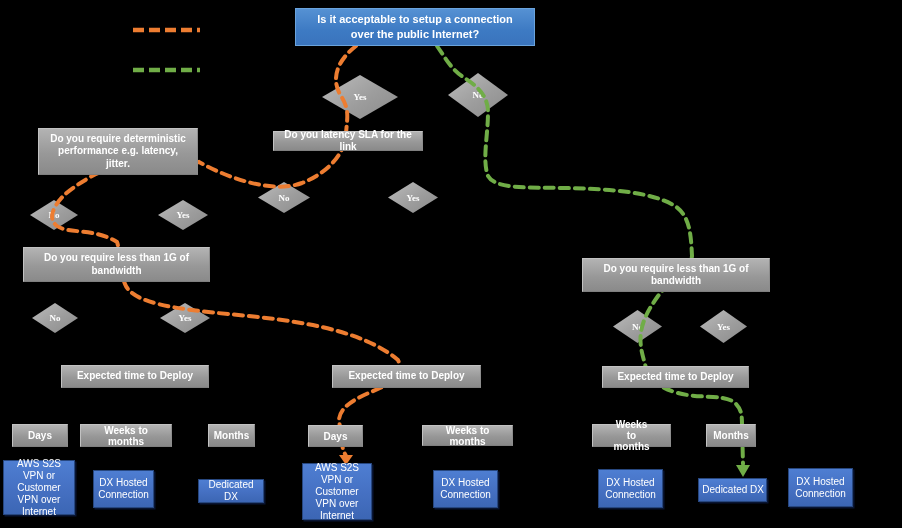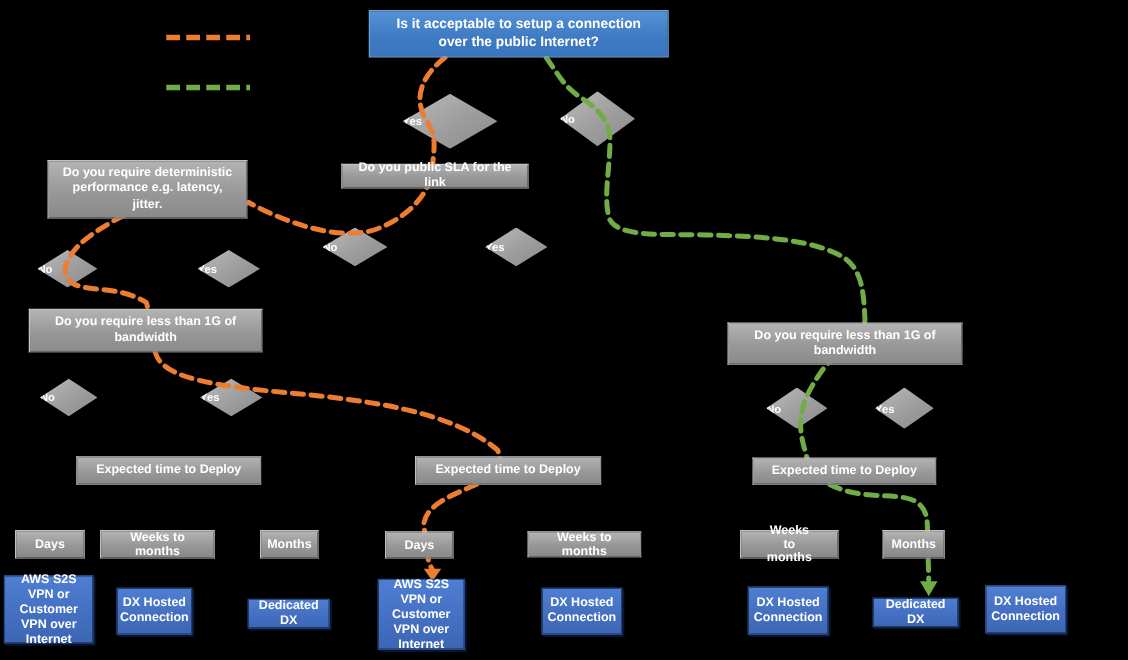--- a/index.html
+++ b/index.html
@@ -23,27 +23,28 @@
     font-size:10px; font-weight:bold; line-height:1.25; padding:6px 6px;
   }
   .gray-s{
     background:linear-gradient(180deg,#b4b4b4 0%,#979797 55%,#888 100%);
     border:1px solid #c2c2c2; border-bottom-color:#7f7f7f; border-right-color:#8d8d8d;
     font-size:10px; font-weight:bold; line-height:1.1; padding:1px 19px;
   }
   .blue-r{
     background:linear-gradient(180deg,#4e7ed2 0%,#4570c2 55%,#3c66b4 100%);
     border:1px solid #27477f; box-shadow:1.5px 1.5px 0 rgba(10,25,60,.85);
-    font-size:10px; font-weight:bold; line-height:1.2; padding:11px 2px;
+    font-size:10px; font-weight:normal; line-height:1.2; padding:11px 2px;justify-content:flex-end;
   }
   .diamond{
-    position:absolute; z-index:1; display:flex; align-items:center; justify-content:flex-start;
+    position:absolute; z-index:1; display:flex; align-items:center; justify-content:center;
     color:#fff; font-size:9px; font-weight:bold;
     background:linear-gradient(145deg,#bcbcbc 0%,#9d9d9d 55%,#8b8b8b 100%);
     clip-path:polygon(50% 0%,100% 50%,50% 100%,0% 50%);
+    font-family:Liberation Serif, serif;
   }
   .paths{position:absolute; left:0; top:0; z-index:2; pointer-events:none;}
   .type-label{
     position:absolute; left:556px; top:70px; z-index:3;
     color:var(--gold); font-size:28px; font-weight:bold; letter-spacing:0.5px;
   }
 </style>
 </head>
 <body>
 
@@ -117,21 +118,21 @@
          C 741 408, 742 414, 742 425
          L 743 464" fill="none" stroke="var(--green)" stroke-width="4" stroke-dasharray="9 6" stroke-linecap="round"></path>
     <polygon points="736,465 750,465 743,477" fill="var(--green)"></polygon>
   </svg>
 
   <div class="node blue-q" style="left:295px;top:8px;width:240px;height:38px;">
       <span>Is it acceptable to setup a connection over the public Internet?</span>
     </div>
 
   <div class="node gray-q" style="left:273px;top:131px;width:150px;height:20px;">
-      <span>Do you public SLA for the link</span>
+      <span>Do you latency SLA for the link</span>
     </div>
   <div class="node gray-q" style="left:38px;top:128px;width:160px;height:47px;">
       <span>Do you require deterministic performance e.g. latency, jitter.</span>
     </div>
   <div class="node gray-q" style="left:23px;top:247px;width:187px;height:35px;">
       <span>Do you require less than 1G of bandwidth</span>
     </div>
   <div class="node gray-q" style="left:582px;top:258px;width:188px;height:34px;">
       <span>Do you require less than 1G of bandwidth</span>
     </div>

